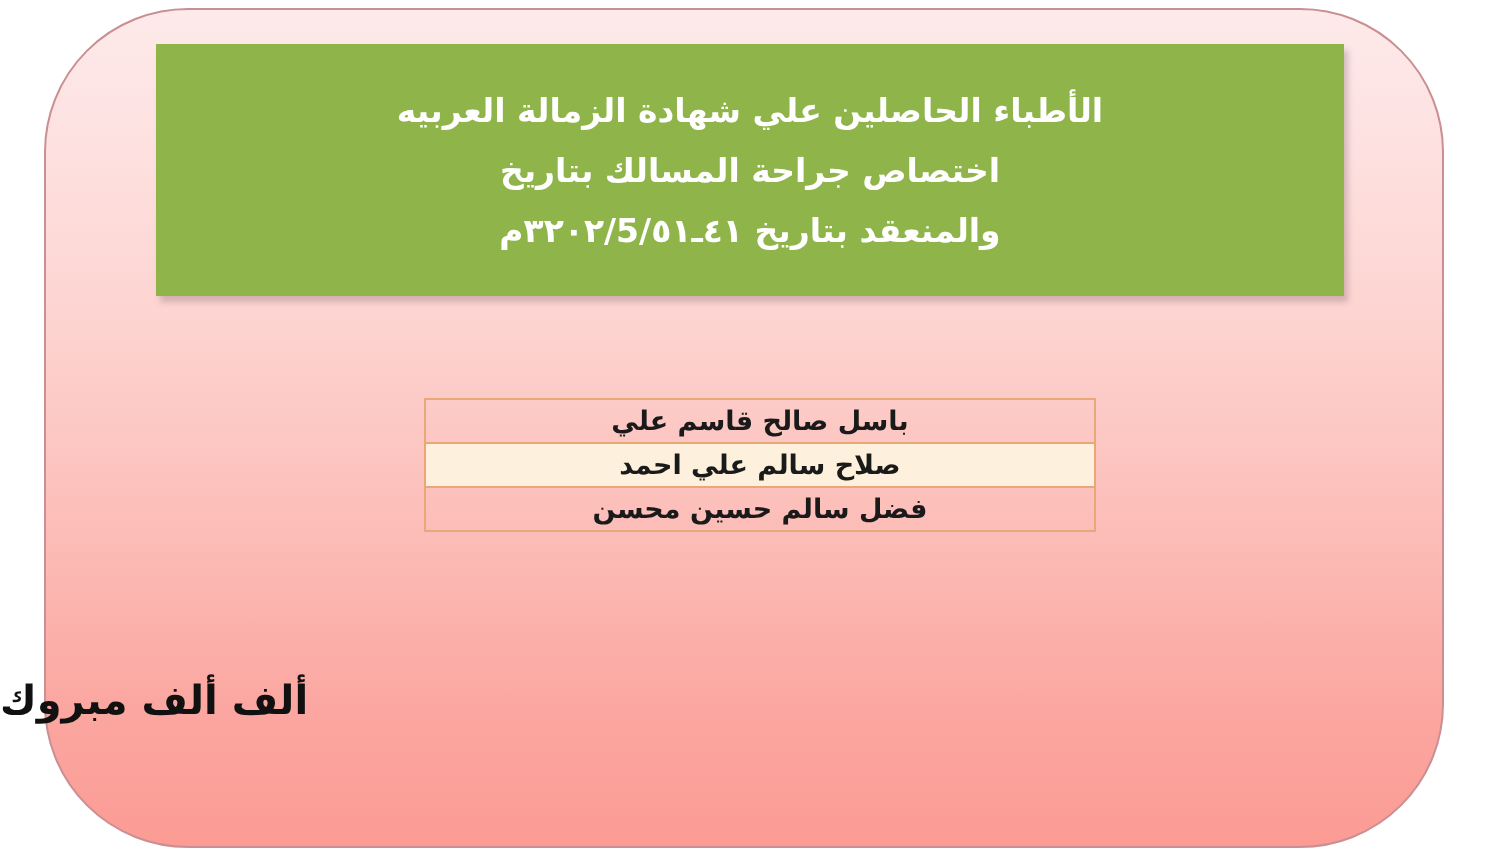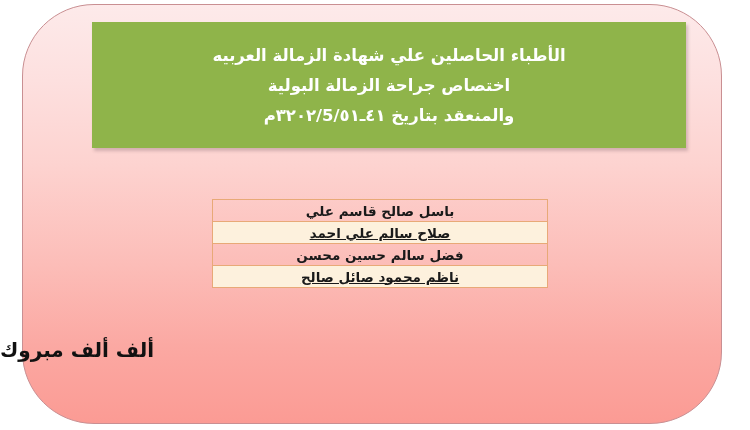--- a/index.html
+++ b/index.html
@@ -36,21 +36,21 @@
                 #fde0df 18%,
                 #fdd3d0 38%,
                 #fcbdb8 62%,
                 #fba8a2 82%,
                 #fb9b94 100%);
   }
 
   
   #green-header {
     position: absolute;
-    left: 92px;
+    left: 78px;
     top: 22px;
     width: 594px;
     height: 126px;
     background: #8fb44a;
     box-shadow: 2px 3px 3px rgba(120, 90, 95, 0.30);
     display: flex;
     flex-direction: column;
     align-items: center;
     justify-content: center;
     padding-top: 2px;
@@ -91,21 +91,20 @@
     font-size: 13.5px;
     padding: 0 4px;
     white-space: nowrap;
   }
   #names-table tr.row-odd td {
     background: transparent;
     margin-left: 37px;
   }
   #names-table tr.row-even td {
     background: #fdf1dd;
-    text-decoration: underline;
   }
 
   
   #congrats-line {
     position: absolute;
     left: 0;
     top: 338px;
     width: 750px;
     text-align: left;
     direction: rtl;
@@ -117,36 +116,33 @@
 </style>
 </head>
 <body>
 
 <div id="certificate-page">
 
   <div id="pink-panel"></div>
 
   <div id="green-header">
     <div class="header-line">الأطباء الحاصلين علي شهادة الزمالة العربيه</div>
-    <div class="header-line">اختصاص جراحة الزمالة البولية</div>
+    <div class="header-line">اختصاص جراحة المسالك بتاريخ</div>
     <div class="header-line">والمنعقد بتاريخ ١٤ـ١٥/5/٢٠٢٣م</div>
   </div>
 
   <table id="names-table">
     <tbody>
       <tr class="row-odd">
         <td>باسل صالح قاسم علي</td>
       </tr>
       <tr class="row-even">
         <td>صلاح سالم علي احمد</td>
       </tr>
       <tr class="row-odd">
         <td>فضل سالم حسين محسن</td>
       </tr>
-      <tr class="row-even">
-        <td>ناظم محمود صائل صالح</td>
-      </tr>
     </tbody>
   </table>
 
   <div id="congrats-line">ألف ألف مبروك</div>
 
 </div>
 
 </body></html>

